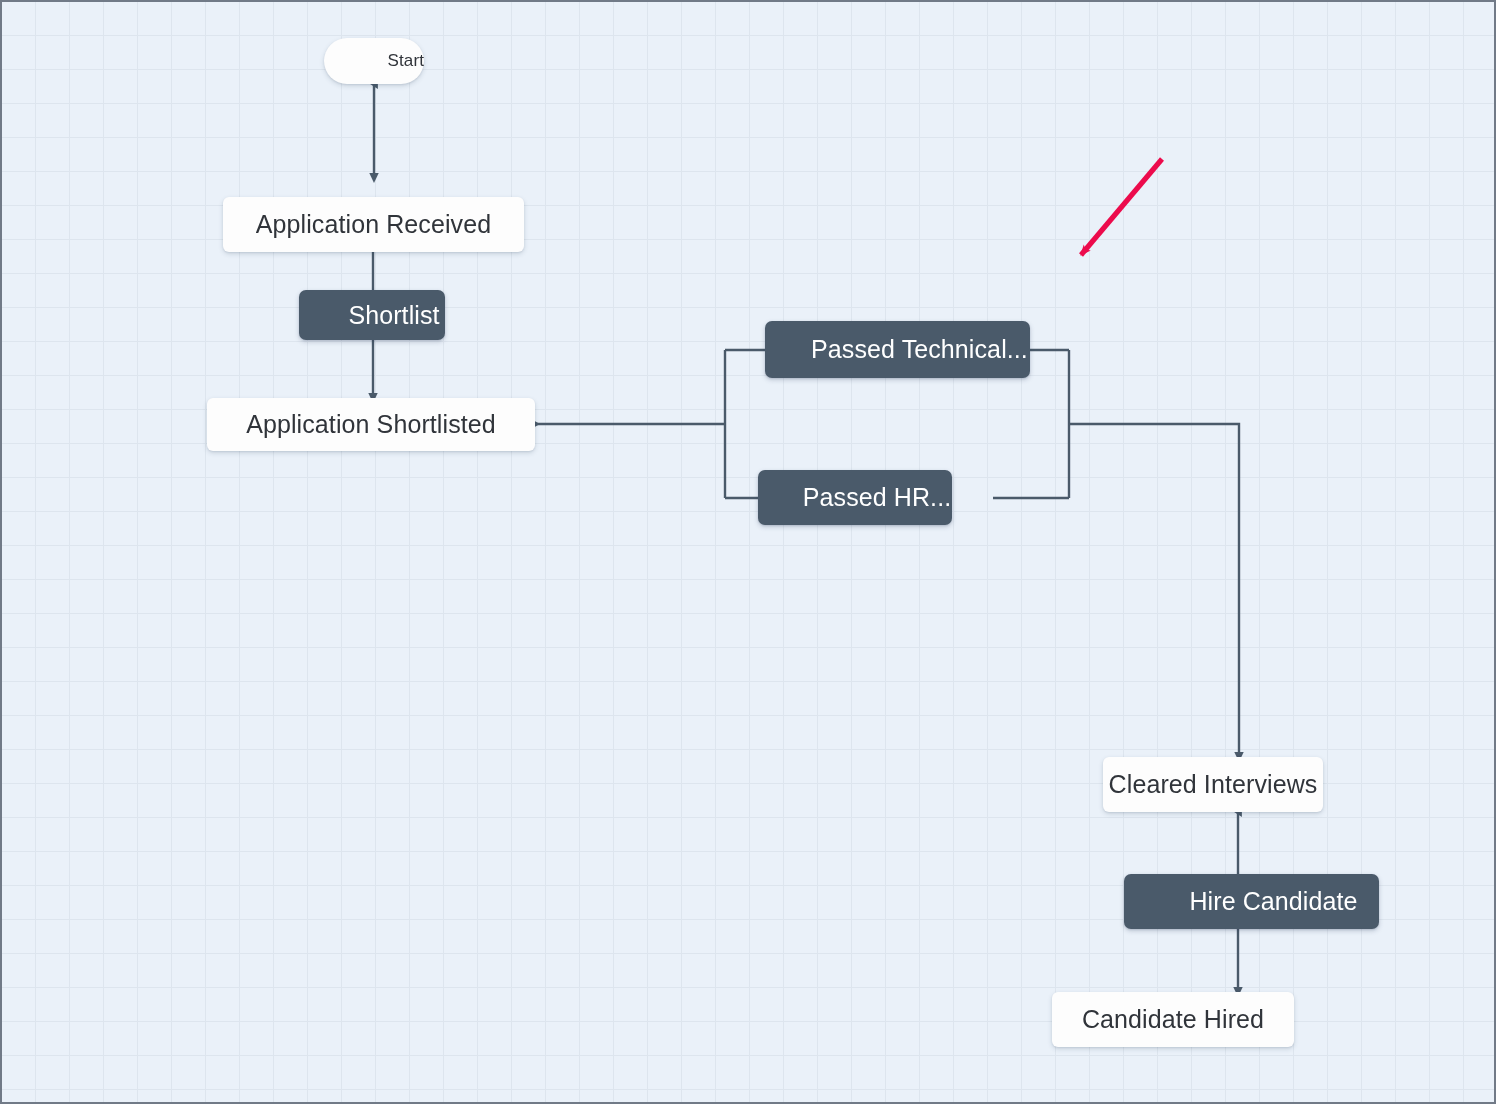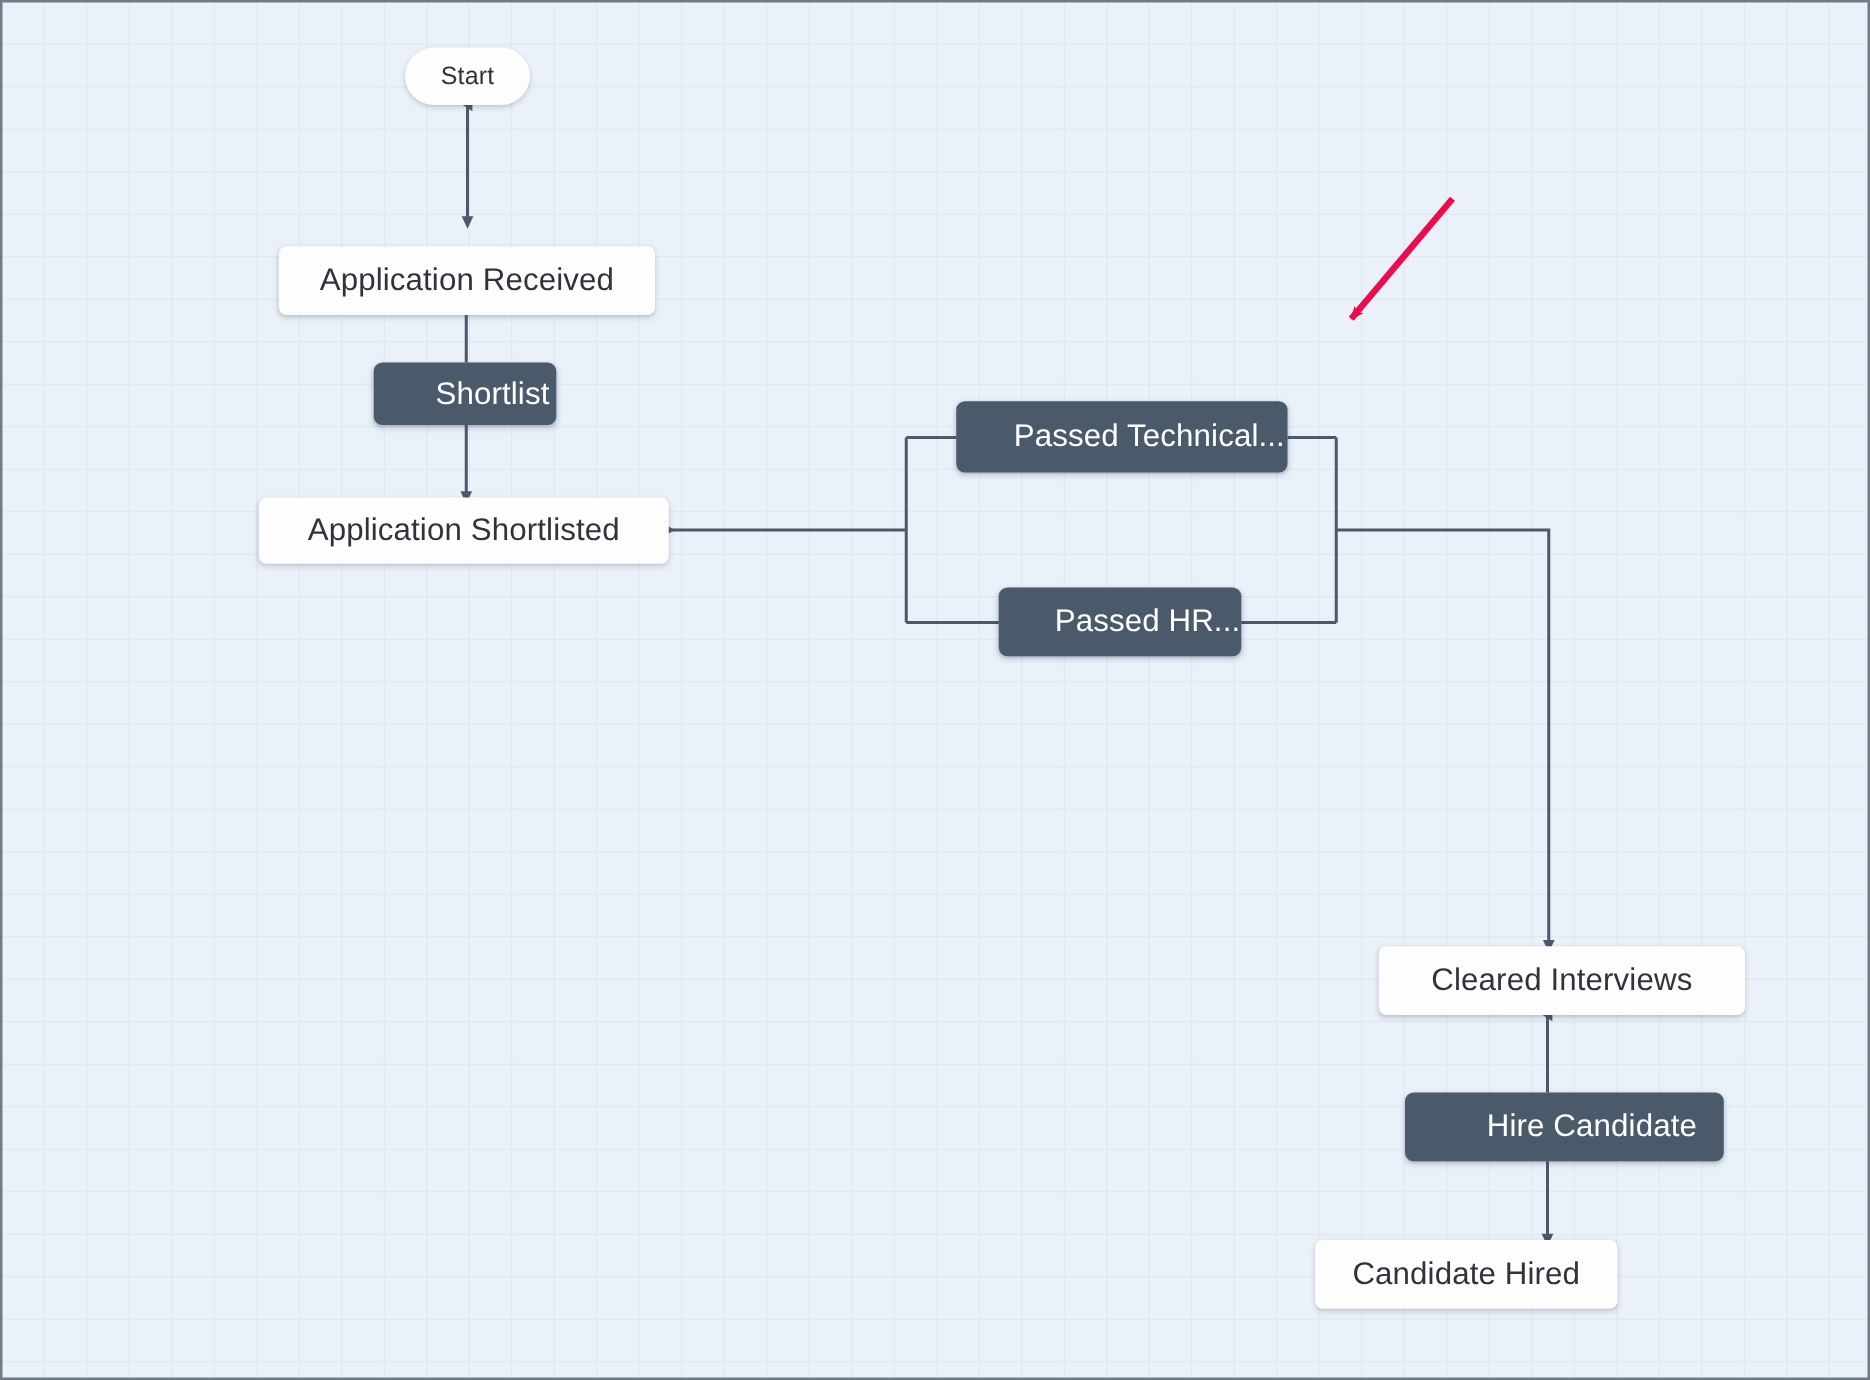--- a/index.html
+++ b/index.html
@@ -43,22 +43,23 @@
     background: #fdfdfd;
     color: #30343a;
     border-radius: 6px;
     font-size: 25px;
     box-shadow: 0 2px 5px rgba(40,60,90,.16), 0 1px 2px rgba(40,60,90,.10);
   }
   .node-start {
     background: #fdfdfd;
     color: #30343a;
     border-radius: 999px;
-    font-size: 20px;
+    font-size: 17px;
     box-shadow: 0 2px 5px rgba(40,60,90,.16), 0 1px 2px rgba(40,60,90,.10);
+    justify-content: flex-end;
   }
   .node-action {
     background: #4a5a6a;
     color: #ffffff;
     border-radius: 7px;
     font-size: 25px;
     box-shadow: 0 2px 5px rgba(40,60,90,.22), 0 1px 2px rgba(40,60,90,.14);
     padding-left: 44px;
   }
   .node-action .label,
@@ -133,25 +134,25 @@
   </div>
 
   <div class="node node-action" style="left:763px; top:319px; width:265px; height:57px;">
     <span class="label">Passed Technical...</span>
   </div>
 
   <div class="node node-state" style="left:205px; top:396px; width:328px; height:53px;">
     <span class="label">Application Shortlisted</span>
   </div>
 
-  <div class="node node-action" style="left:797px; top:468px; width:194px; height:55px;">
+  <div class="node node-action" style="left:756px; top:468px; width:194px; height:55px;">
     <span class="label">Passed HR...</span>
   </div>
 
-  <div class="node node-state" style="left:1101px; top:755px; width:293px; height:55px;">
+  <div class="node node-state" style="left:1101px; top:755px; width:220px; height:55px;">
     <span class="label">Cleared Interviews</span>
   </div>
 
   <div class="node node-action" style="left:1122px; top:872px; width:255px; height:55px;align-items:center;">
     <span class="label">Hire Candidate</span>
   </div>
 
   <div class="node node-state" style="left:1050px; top:990px; width:242px; height:55px;">
     <span class="label">Candidate Hired</span>
   </div>

